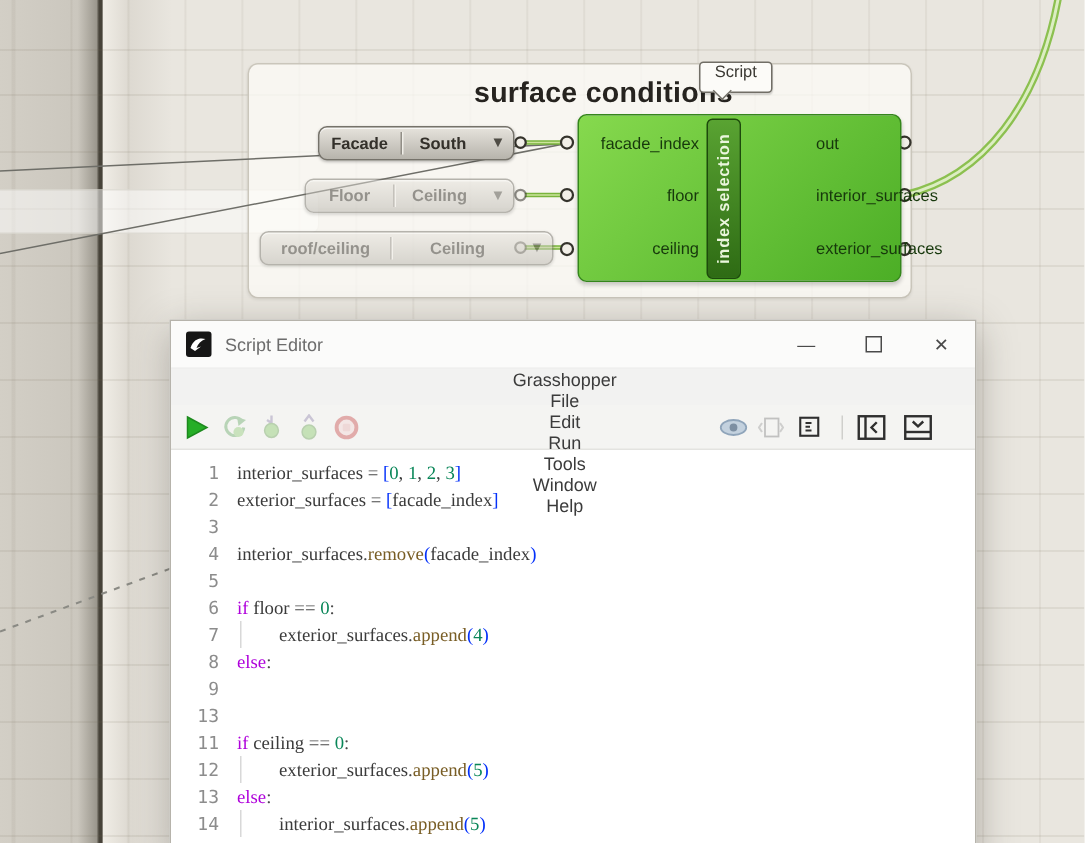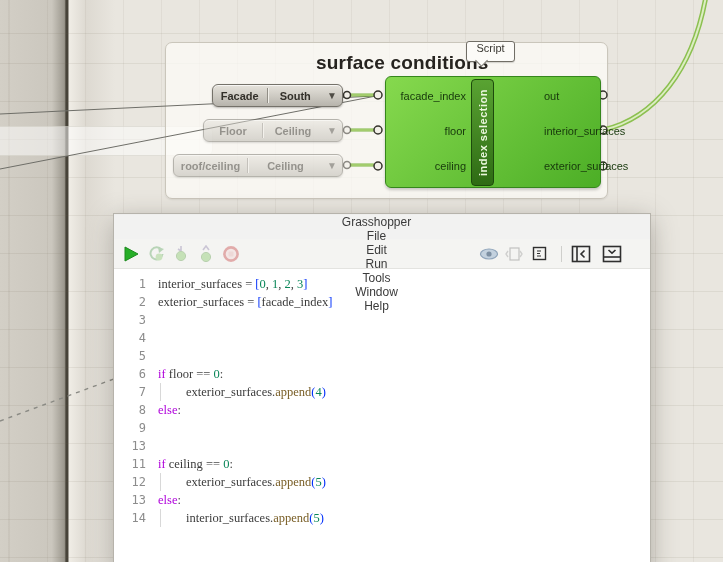--- a/index.html
+++ b/index.html
@@ -140,21 +140,21 @@
     <div class="vl-sep"></div>
     <div class="vl-cell">South</div>
     <div class="vl-arrow">▼</div>
   </div>
   <div class="vlist faded" style="left:203px;top:119px;width:140px;">
     <div class="vl-cell">Floor</div>
     <div class="vl-sep"></div>
     <div class="vl-cell">Ceiling</div>
     <div class="vl-arrow">▼</div>
   </div>
-  <div class="vlist faded" style="left:173px;top:154px;width:170px;">
+  <div class="vlist faded" style="left:173px;top:154px;width:196px;">
     <div class="vl-cell">roof/ceiling</div>
     <div class="vl-sep"></div>
     <div class="vl-cell">Ceiling</div>
     <div class="vl-arrow">▼</div>
   </div>
 
   <div class="script-comp">
     <div class="io-label in-label" style="top:13px;">facade_index</div>
     <div class="io-label in-label" style="top:48px;">floor</div>
     <div class="io-label in-label" style="top:83px;">ceiling</div>
@@ -166,20 +166,35 @@
     <div class="io-label out-label" style="top:83px;">exterior_surfaces</div>
   </div>
 
   <div class="script-tag">
     <span>Script</span>
     <div class="tail"></div>
   </div>
 
   <div class="win">
 
+    <div class="titlebar">
+      <div class="win-icon">
+        <svg width="13" height="13" viewBox="0 0 13 13">
+          <path d="M1 9 C3 3 7 2 11 3 C8 4 6 6 5 9 L8 8 L4 11 Z" fill="#fff"></path>
+        </svg>
+      </div>
+      <div class="win-title">Script Editor</div>
+      <div class="win-btns">
+        <div class="win-btn">—</div>
+        <div class="win-btn">
+          <div class="max-box"></div>
+        </div>
+        <div class="win-btn">✕</div>
+      </div>
+    </div>
 
     <div class="menubar">
         <span class="menu-item">Grasshopper</span>
         <span class="menu-item">File</span>
         <span class="menu-item">Edit</span>
         <span class="menu-item">Run</span>
         <span class="menu-item">Tools</span>
         <span class="menu-item">Window</span>
         <span class="menu-item">Help</span>
       </div>
@@ -262,20 +277,21 @@
         <div class="code-line">
           <span class="gutter">2</span>
           <span class="src"><span class="tk-v">exterior_surfaces</span><span class="tk-o"> = </span><span class="tk-b">[</span><span class="tk-v">facade_index</span><span class="tk-b">]</span></span>
         </div>
         <div class="code-line">
           <span class="gutter">3</span>
           <span class="src"></span>
         </div>
         <div class="code-line">
           <span class="gutter">4</span>
+          <span class="src"><span class="tk-v">interior_surfaces</span><span class="tk-o">.</span><span class="tk-fn">remove</span><span class="tk-b">(</span><span class="tk-v">facade_index</span><span class="tk-b">)</span></span>
         </div>
         <div class="code-line">
           <span class="gutter">5</span>
           <span class="src"></span>
         </div>
         <div class="code-line">
           <span class="gutter">6</span>
           <span class="src"><span class="tk-kw">if </span><span class="tk-v">floor</span><span class="tk-o"> == </span><span class="tk-n">0</span><span class="tk-o">:</span></span>
         </div>
         <div class="code-line">

